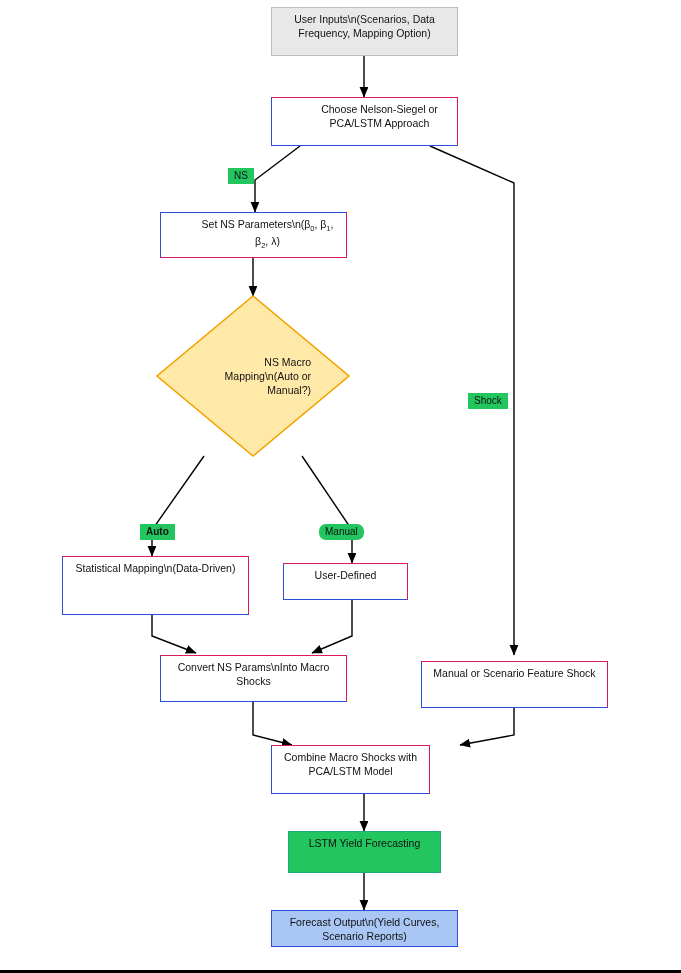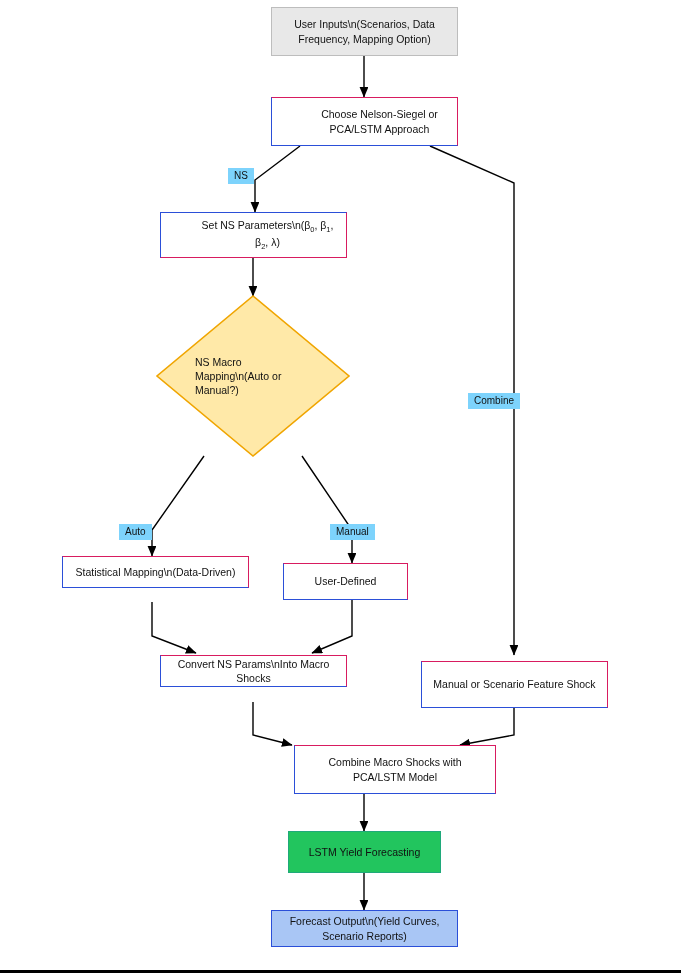--- a/index.html
+++ b/index.html
@@ -21,21 +21,21 @@
     position: absolute;
     left: 0;
     top: 0;
     width: 681px;
     height: 973px;
   }
   .node {
     position: absolute;
     box-sizing: border-box;
     display: flex;
-    align-items: center;
+    align-items: flex-start;
     justify-content: center;
     text-align: center;
     font-size: 10.5px;
     line-height: 1.35;
     color: #111111;
     padding: 4px 6px;
   }
   .node-user-inputs {
     background: #e8e8e8;
     border: 1px solid #bdbdbd;
@@ -67,30 +67,30 @@
   }
   .diamond-label {
     position: absolute;
     left: 0;
     top: 0;
     width: 100%;
     height: 100%;
     display: flex;
     align-items: center;
     justify-content: center;
-    text-align: left;
+    text-align: right;
     font-size: 10.5px;
     line-height: 1.35;
     color: #111111;
     padding: 0 38px;
     box-sizing: border-box;
   }
   .edge-label {
     position: absolute;
-    background: #7dd3fc;
+    background: #22c55e;
     color: #111111;
     font-size: 10px;
     line-height: 1.2;
     padding: 2px 6px;
     white-space: nowrap;
   }
   .sub {
     font-size: 7.5px;
     vertical-align: sub;
   }
@@ -148,56 +148,56 @@
 
   <div class="node node-process" style="left:271px; top:97px; width:187px; height:49px;padding-left:36px;">
     <span>Choose Nelson-Siegel or PCA/LSTM Approach</span>
   </div>
 
   <div class="edge-label" style="left:228px; top:168px;">
     <span>NS</span>
   </div>
 
   <div class="edge-label" style="left:468px; top:393px;">
-    <span>Combine</span>
+    <span>Shock</span>
   </div>
 
   <div class="node node-process-alt" style="left:160px; top:212px; width:187px; height:46px;padding-left:34px;">
     <span><span>Set NS Parameters\n(β</span><span class="sub">0</span><span>, β</span><span class="sub">1</span><span>, β</span><span class="sub">2</span><span>, λ)</span></span>
   </div>
 
   <div class="diamond-wrap" style="left:157px; top:296px; width:192px; height:160px;">
     <div class="diamond-label">NS Macro Mapping\n(Auto or Manual?)</div>
   </div>
 
-  <div class="edge-label" style="left:119px; top:524px;">
+  <div class="edge-label" style="left:140px; top:524px;font-weight:bold;">
     <span>Auto</span>
   </div>
 
-  <div class="edge-label" style="left:330px; top:524px;">
+  <div class="edge-label" style="left:319px; top:524px;border-radius:7px;">
     <span>Manual</span>
   </div>
 
-  <div class="node node-process" style="left:62px; top:556px; width:187px; height:32px;">
+  <div class="node node-process" style="left:62px; top:556px; width:187px; height:59px;">
     <span>Statistical Mapping\n(Data-Driven)</span>
   </div>
 
   <div class="node node-process" style="left:283px; top:563px; width:125px; height:37px;">
     <span>User-Defined</span>
   </div>
 
-  <div class="node node-process" style="left:160px; top:655px; width:187px; height:32px;">
+  <div class="node node-process" style="left:160px; top:655px; width:187px; height:47px;">
     <span>Convert NS Params\nInto Macro Shocks</span>
   </div>
 
   <div class="node node-process" style="left:421px; top:655px; width:187px; height:47px;margin-top:6px;">
     <span>Manual or Scenario Feature Shock</span>
   </div>
 
-  <div class="node node-process" style="left:271px; top:745px; width:202px; height:49px;margin-left:23px;">
+  <div class="node node-process" style="left:271px; top:745px; width:159px; height:49px;">
     <span>Combine Macro Shocks with PCA/LSTM Model</span>
   </div>
 
   <div class="node node-lstm" style="left:288px; top:831px; width:153px; height:42px;">
     <span>LSTM Yield Forecasting</span>
   </div>
 
   <div class="node node-forecast" style="left:271px; top:910px; width:187px; height:37px;">
     <span>Forecast Output\n(Yield Curves, Scenario Reports)</span>
   </div>

